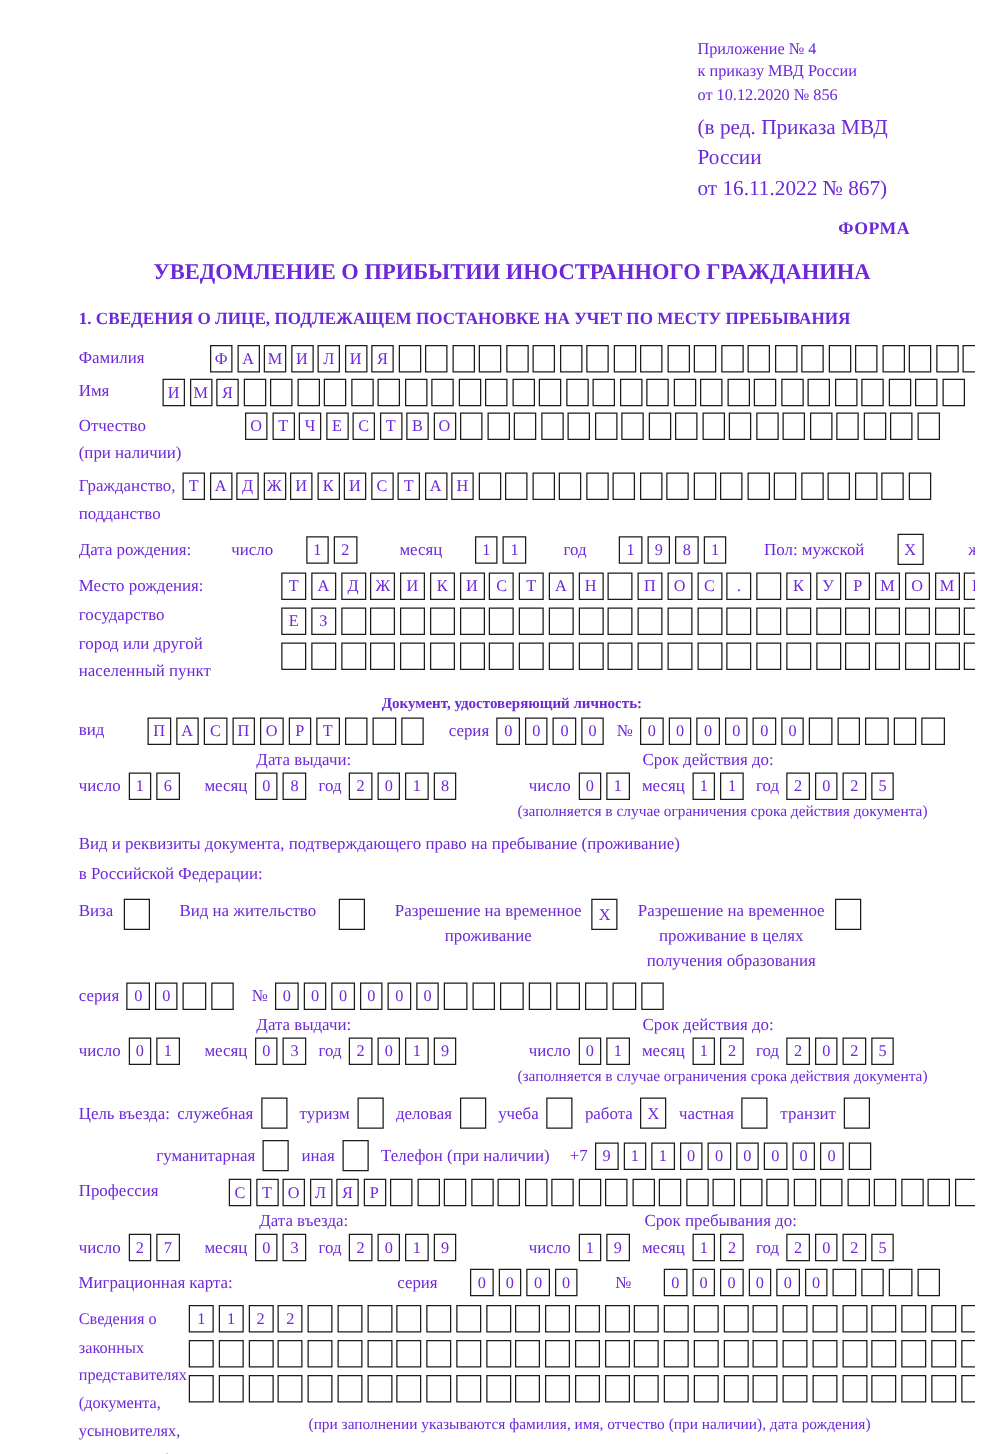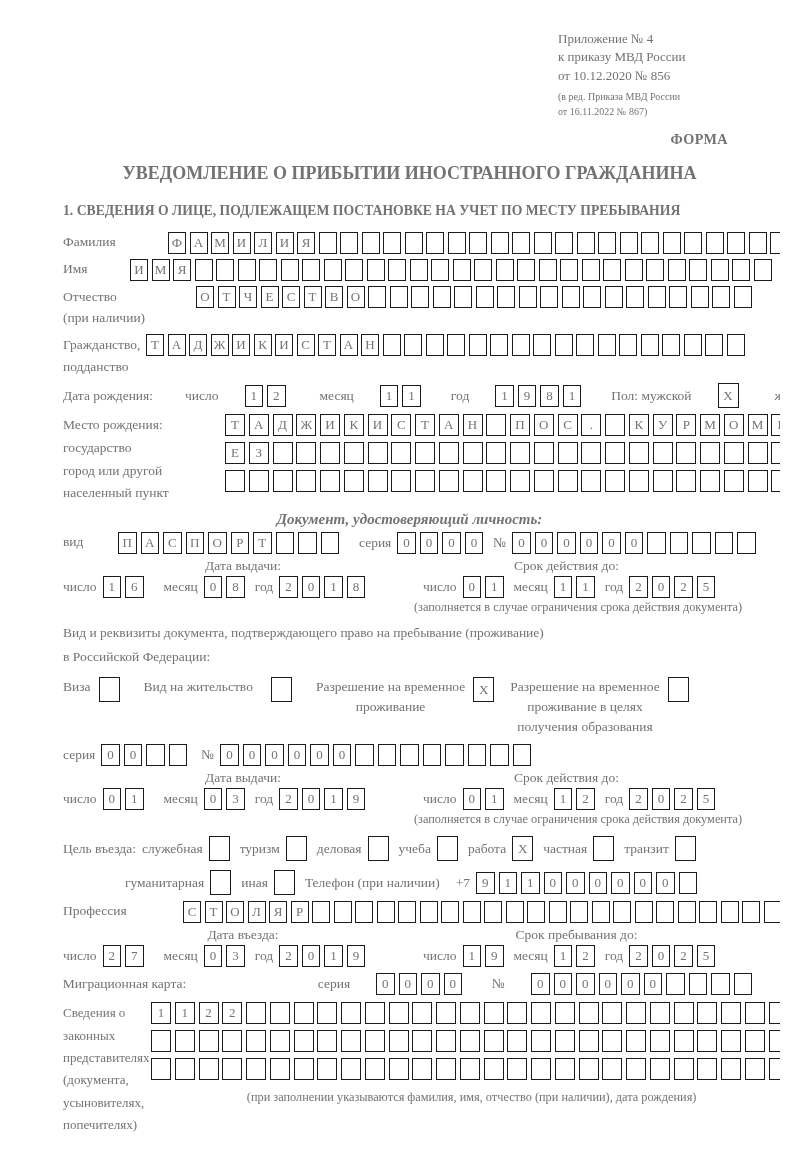--- a/index.html
+++ b/index.html
@@ -1,22 +1,22 @@
 <!DOCTYPE html>
 <html><head>
 <meta charset="utf-8">
 <style>
   html,body{margin:0;padding:0;background:#fff;}
   .page{position:relative;width:780px;height:1163px;box-sizing:border-box;
-        background:#fff;color:#737373;overflow:hidden;
+        background:#fff;color:#6d28d9;overflow:hidden;
         font-family:"Liberation Serif","DejaVu Serif",serif;font-size:13.5px;
         padding:30px 24px 0 63px;}
   
   .annex{margin-left:auto;width:198px;font-size:13px;line-height:1.42;}
-  .annex-note{margin-top:5px;font-size:10px;}
+  .annex-note{margin-top:5px;font-size:17px;}
   .forma{margin-top:12px;text-align:right;padding-right:28px;font-weight:bold;
          font-size:14.2px;letter-spacing:.4px;}
   .title{margin-top:12px;text-align:center;font-weight:bold;font-size:18px;line-height:1.45;}
   .blankline{display:inline-block;width:58px;border-bottom:2px solid #333;margin-left:14px;}
   .section1{margin-top:17px;font-weight:bold;font-size:13.7px;}
   
   .frow{display:flex;align-items:flex-start;margin-top:5px;}.mt8{margin-top:8px;}.mt4{margin-top:4px;}.mt6{margin-top:6px;gap:20px;}
   .flabel{flex:none;line-height:1.55;}
   .w67{width:67px;}.w133{width:133px;}.w83{width:83px;}.w55{width:55px;}.w100{width:100px;}
   .lab2{line-height:1.6;}
@@ -26,21 +26,21 @@
         width:18px;height:22px;border:1.5px solid #1b1b1b;margin-right:3.5px;
         font-size:13px;background:#fff;}
   .sp .cell{width:18.5px;margin-right:4px;}
   .wide .cell{width:20px;margin-right:3.75px;}
   .chk .cell{width:21px;height:25px;margin-right:0;}
   .stack{display:flex;flex-direction:column;}
   .stack .cells{margin-bottom:6px;}
   
   .w{flex:none;margin-right:6px;}
   .gap10{margin-left:10px;}.gap16{margin-left:16px;}.gap24{margin-left:24px;}.gap6{margin-left:6px;}
-  .center-b{ text-align:center;font-weight:bold;font-size:15px;margin-top:6px;font-style:italic;}
+  .center-b{ text-align:center;font-weight:bold;font-size:12px;margin-top:6px;}
   
   .dhead{display:flex;margin-top:4px;}
   .dhead .l{width:360px;text-align:center;}
   .dhead .r{flex:1;text-align:center;padding-right:46px;}
   .drow{display:flex;align-items:center;margin-top:2px;}
   .drow .l{width:360px;display:flex;align-items:center;}
   .drow .r{flex:1;display:flex;align-items:center;}
   .note-r{text-align:right;font-size:12.3px;margin-top:2px;padding-right:14px;}
   
   .opts{display:flex;align-items:flex-start;margin-top:8px;}

